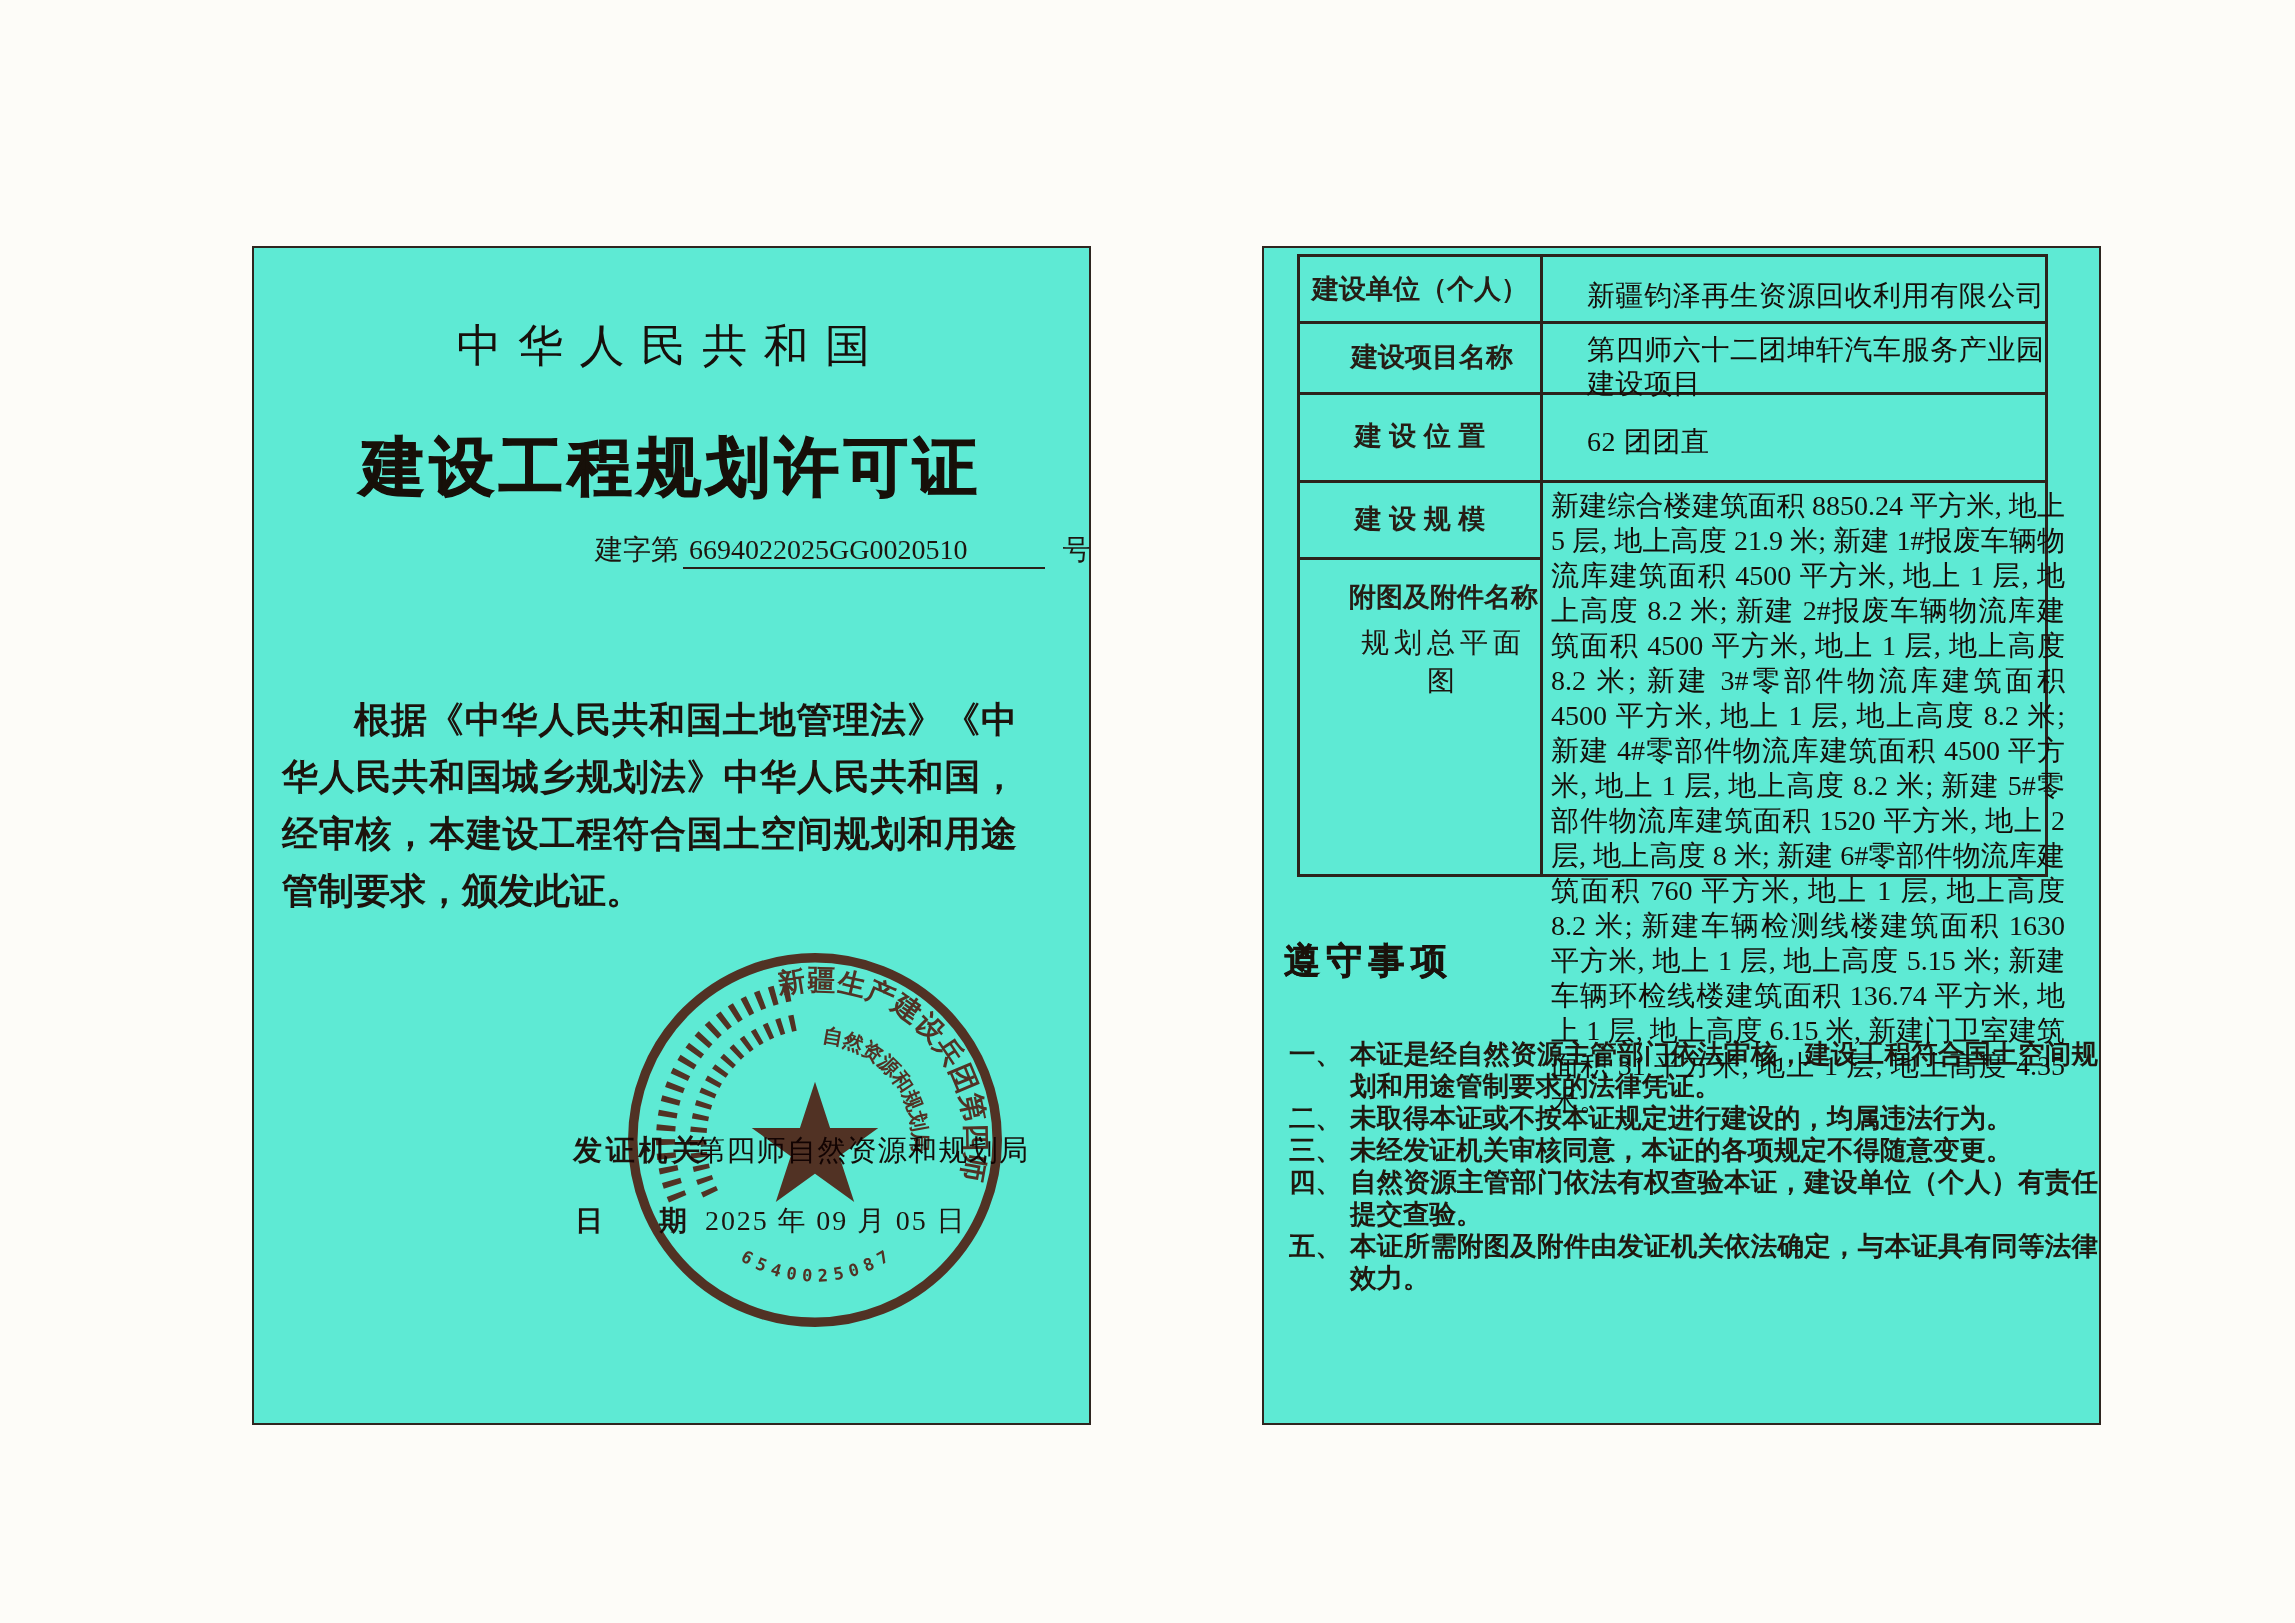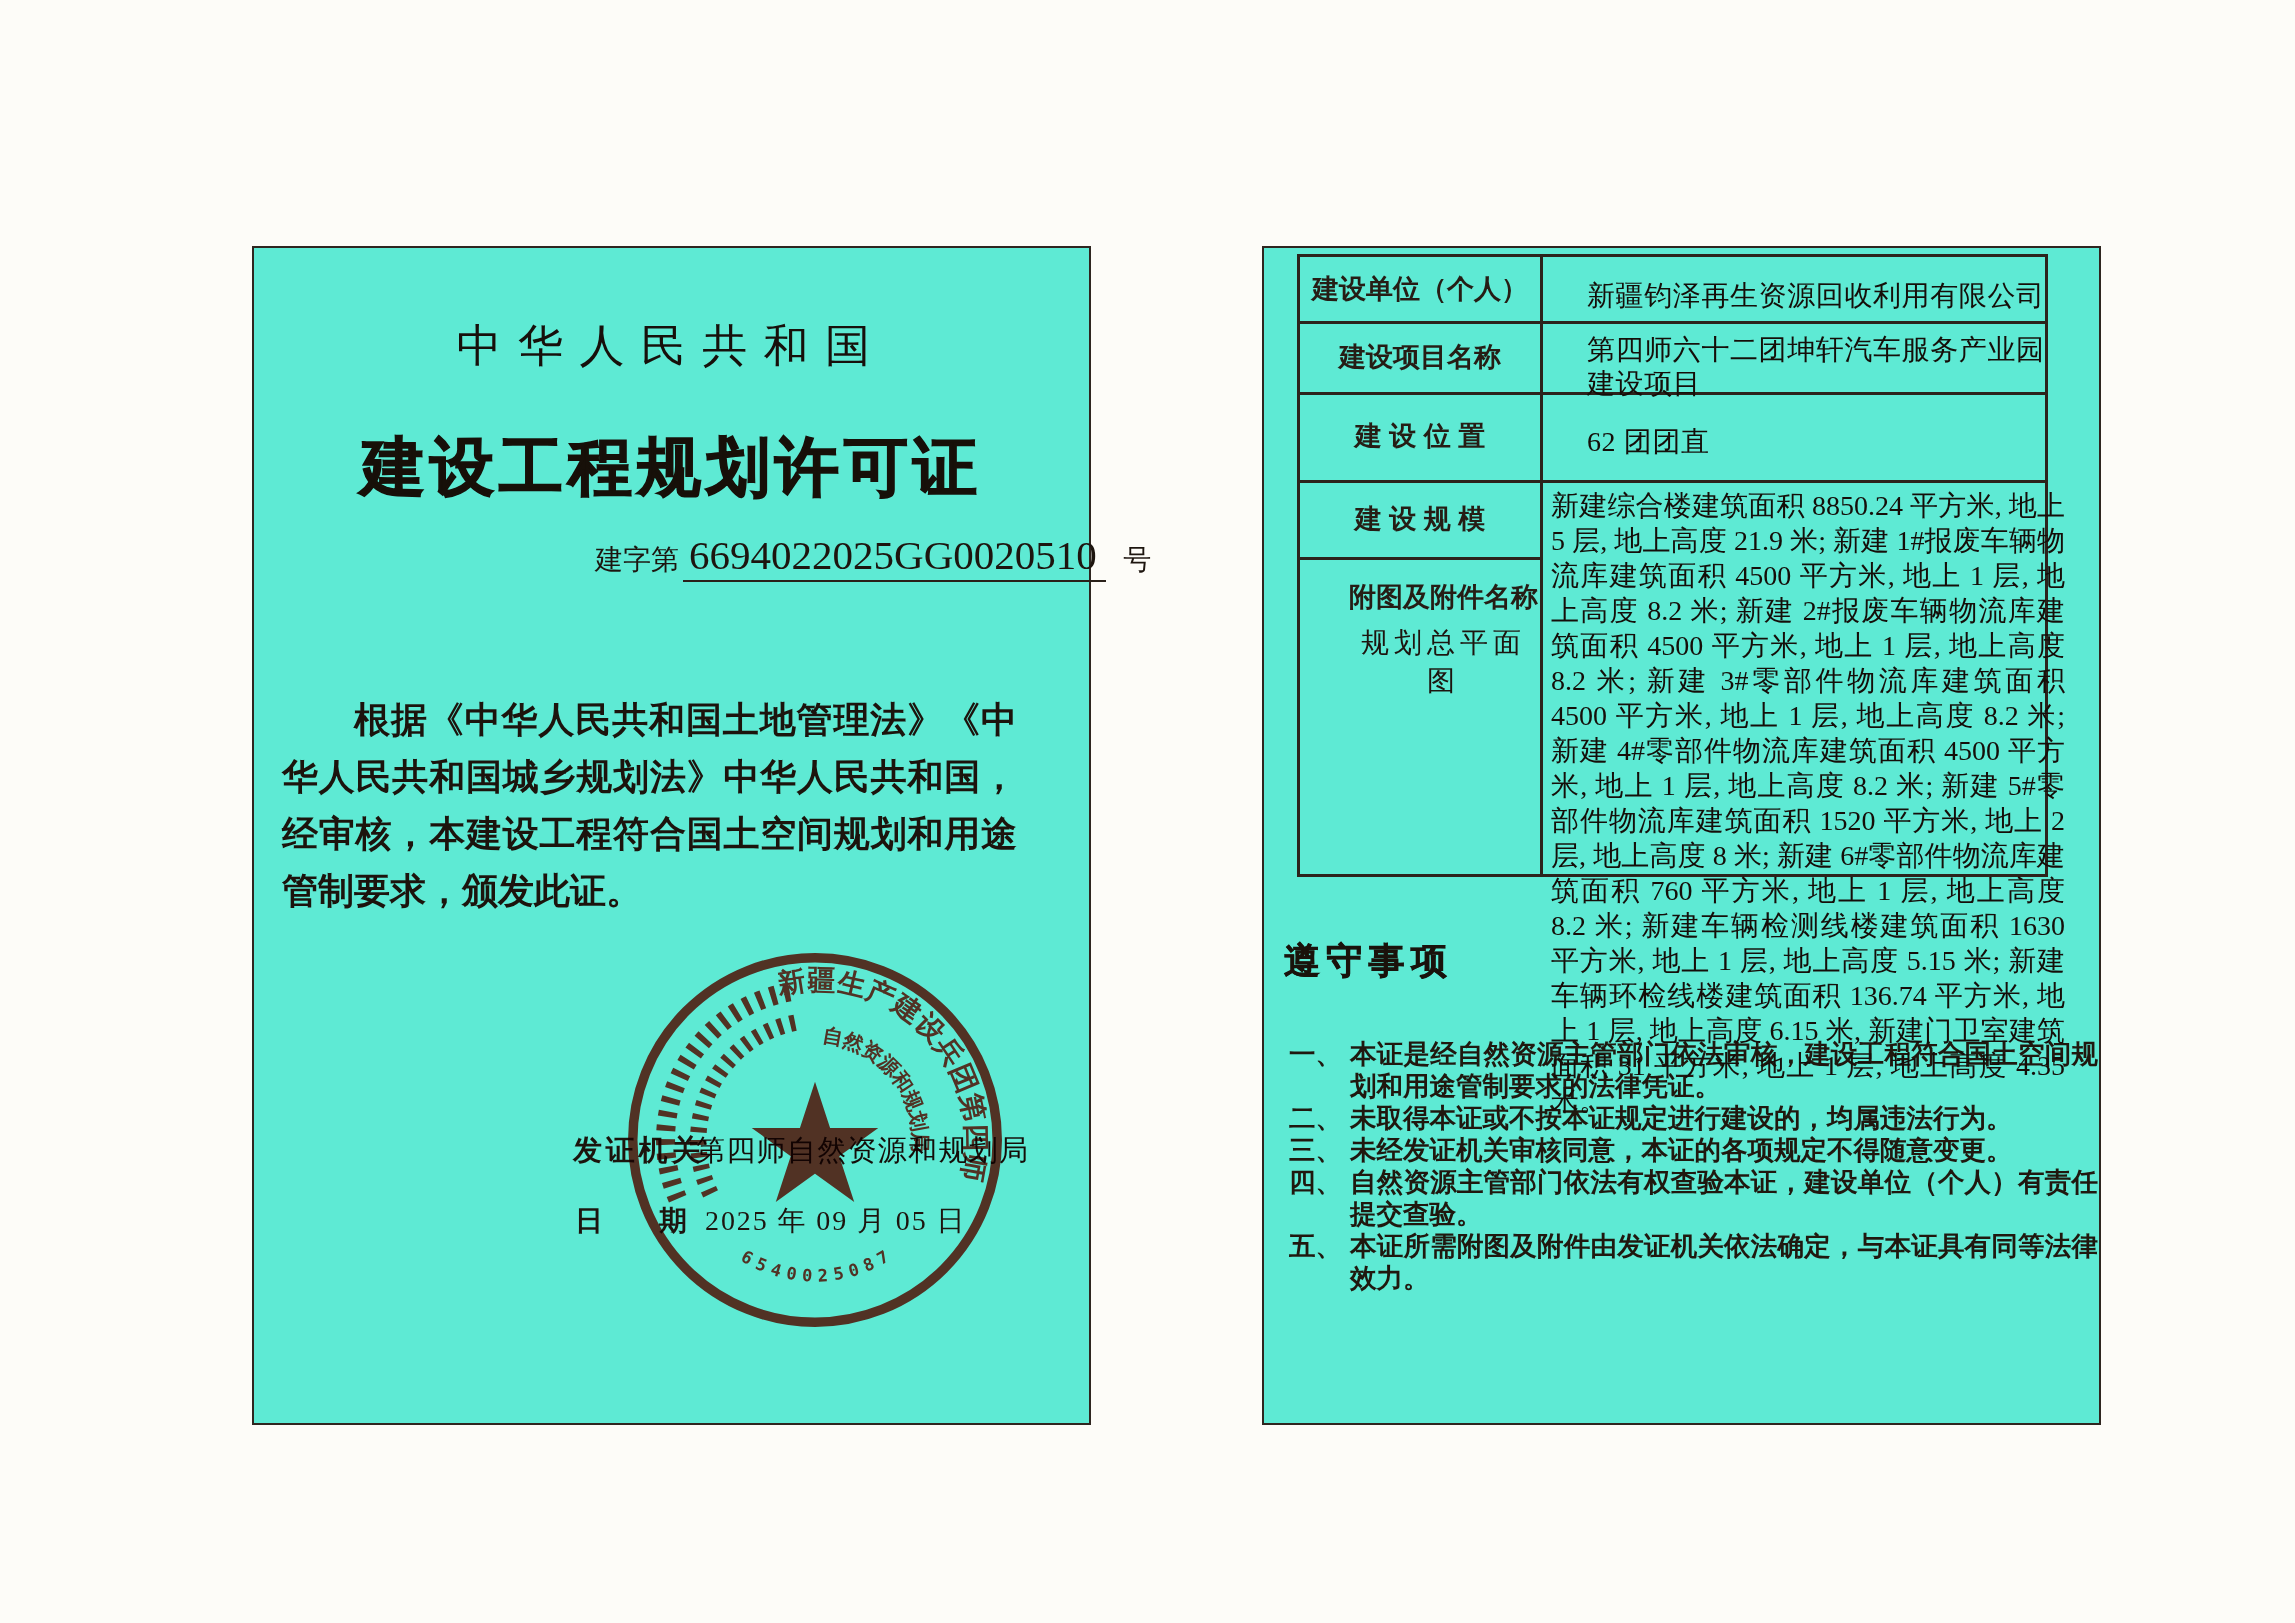--- a/index.html
+++ b/index.html
@@ -38,21 +38,21 @@
     color:#171009;
   }
   .permit-line{
     position:absolute;left:341px;top:283px;
     font-size:28px;white-space:nowrap;
   }
   .permit-line .pn{
     display:inline-block;
     min-width:347px;
     border-bottom:2.5px solid #2a211a;
-    font-size:41px;
+    font-size:28px;
     padding:0 8.8px 1.3px 6.3px;
     margin-left:3.8px;
     text-align:left;
   }
   .permit-line .ps{margin-left:17.7px;}
   .body-par{
     position:absolute;left:28px;top:443px;width:735px;
     margin:0;
     font-size:36px;line-height:57px;
     text-align:justify;text-justify:inter-ideograph;
@@ -90,21 +90,21 @@
   .hline.h3{top:223px;}
   .hline.h4{top:300px;width:240px;}
   .dlabel{
     position:absolute;left:0;width:240px;
     display:flex;align-items:center;justify-content:center;
     font-family:"Liberation Sans","DejaVu Sans",sans-serif;
     font-weight:700;font-size:27px;color:#261d15;
     text-align:center;
   }
   .dlabel.l1{top:0;height:64px;}
-  .dlabel.l2{top:64px;height:71px;}
+  .dlabel.l2{top:64px;height:71px;padding-left:12px;}
   .dlabel.l3{top:135px;height:88px;}
   .dlabel.l4{top:223px;height:78px;}
   .dlabel.l5{top:300px;height:120px;flex-direction:column;justify-content:flex-start;padding-top:21.5px;box-sizing:border-box;padding-left:47px;}
   .dlabel .sub{
     font-family:"Liberation Serif","DejaVu Serif",serif;
     font-weight:400;font-size:28px;letter-spacing:5px;margin-top:8.8px;color:#1d150f;
   }
   .dvalue{
     position:absolute;left:287px;width:514px;
     display:flex;align-items:center;

